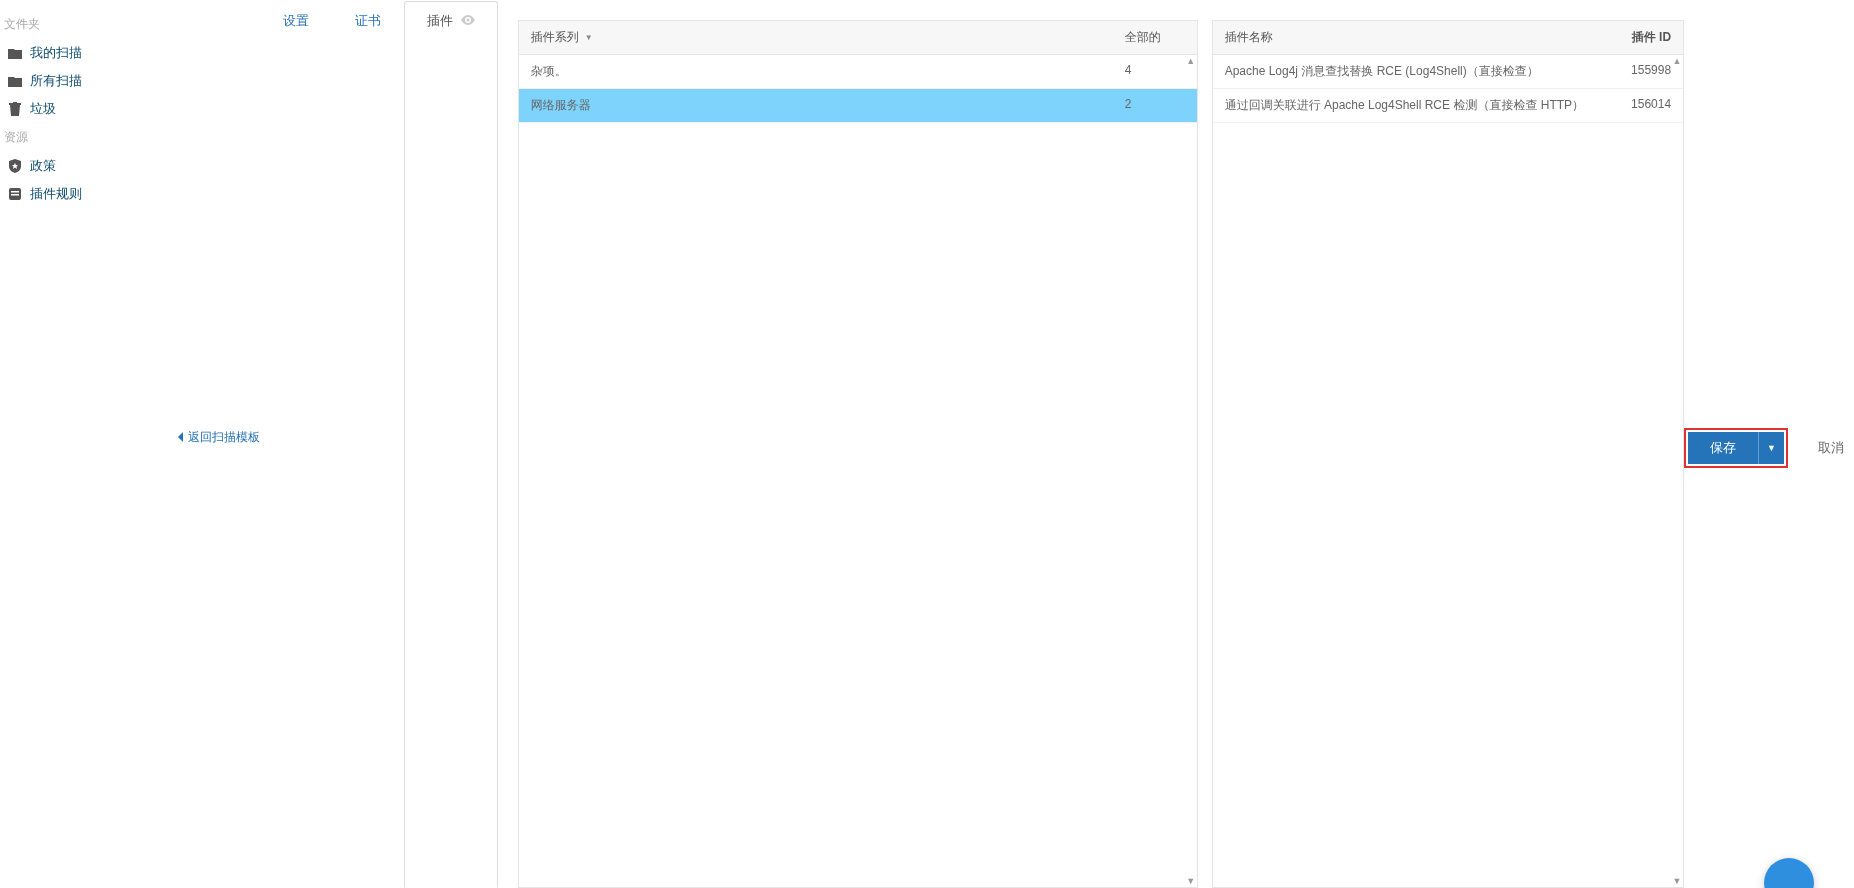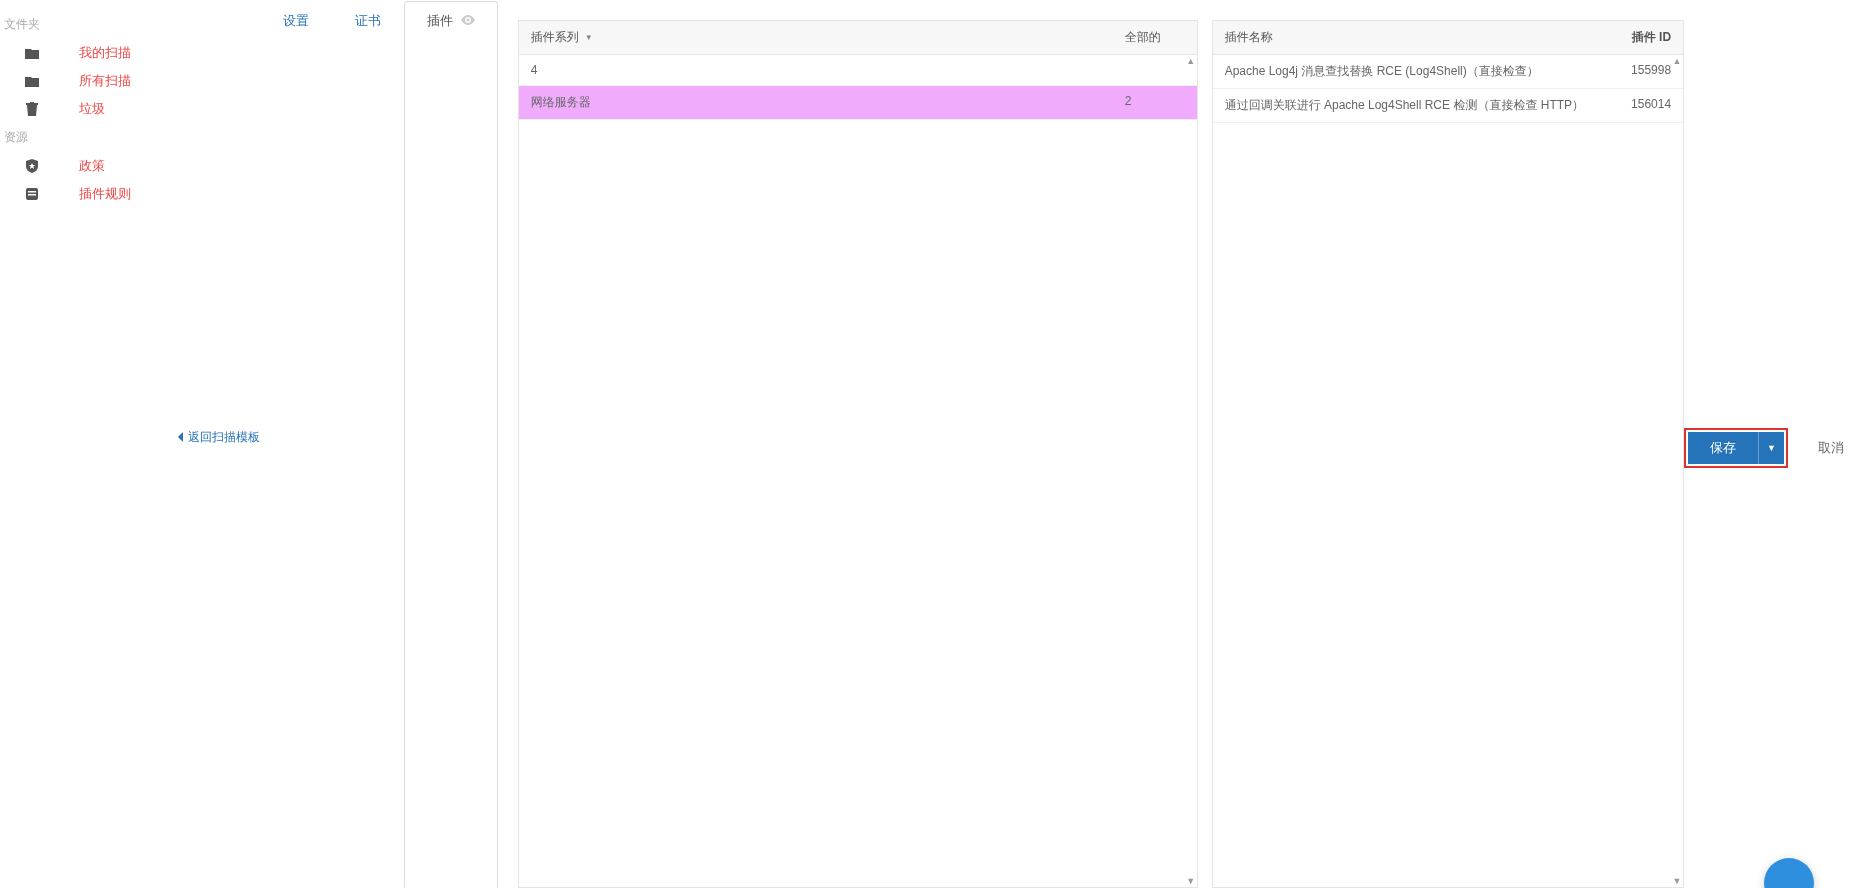--- a/index.html
+++ b/index.html
@@ -26,24 +26,23 @@
       flex-shrink: 0;
     }
     .sidebar-section-title {
       color: #aaa;
       font-size: 12px;
       padding: 6px 0 6px 4px;
     }
     .sidebar-item {
       display: flex;
       align-items: center;
-      padding: 5px 0 5px 25px;
-      cursor: pointer;
-      color: #ef4444;
-      gap: 32px;
+      padding: 5px 0 5px 8px;
+      cursor: pointer;
+      color: #0c4a6e;
     }
     .sidebar-icon {
       width: 14px;
       height: 14px;
       margin-right: 8px;
       display: inline-flex;
       align-items: center;
       justify-content: center;
       color: #555;
     }
@@ -141,21 +140,21 @@
     }
     .panel-row {
       display: flex;
       padding: 8px 12px;
       border-bottom: 1px solid #f0f0f0;
       cursor: pointer;
       font-size: 12px;
       color: #666;
     }
     .panel-row.selected {
-      background: #f0abfc;
+      background: #7dd3fc;
     }
     .sort-arrow {
       font-size: 8px;
       margin-left: 6px;
       color: #888;
     }
     .scroll-arrow {
       position: absolute;
       right: 1px;
       font-size: 9px;
@@ -317,20 +316,21 @@
           <div class="col-series">
             <span>插件系列</span>
             <span class="sort-arrow">▼</span>
           </div>
           <div class="col-all">全部的</div>
         </div>
         <div class="panel-wrapper">
           <div class="scroll-arrow top">▲</div>
           <div class="panel-body">
             <div class="panel-row">
+              <div class="col-series">杂项。</div>
               <div class="col-all">4</div>
             </div>
             <div class="panel-row selected">
               <div class="col-series">网络服务器</div>
               <div class="col-all">2</div>
             </div>
           </div>
           <div class="scroll-arrow bottom">▼</div>
         </div>
       </div>

